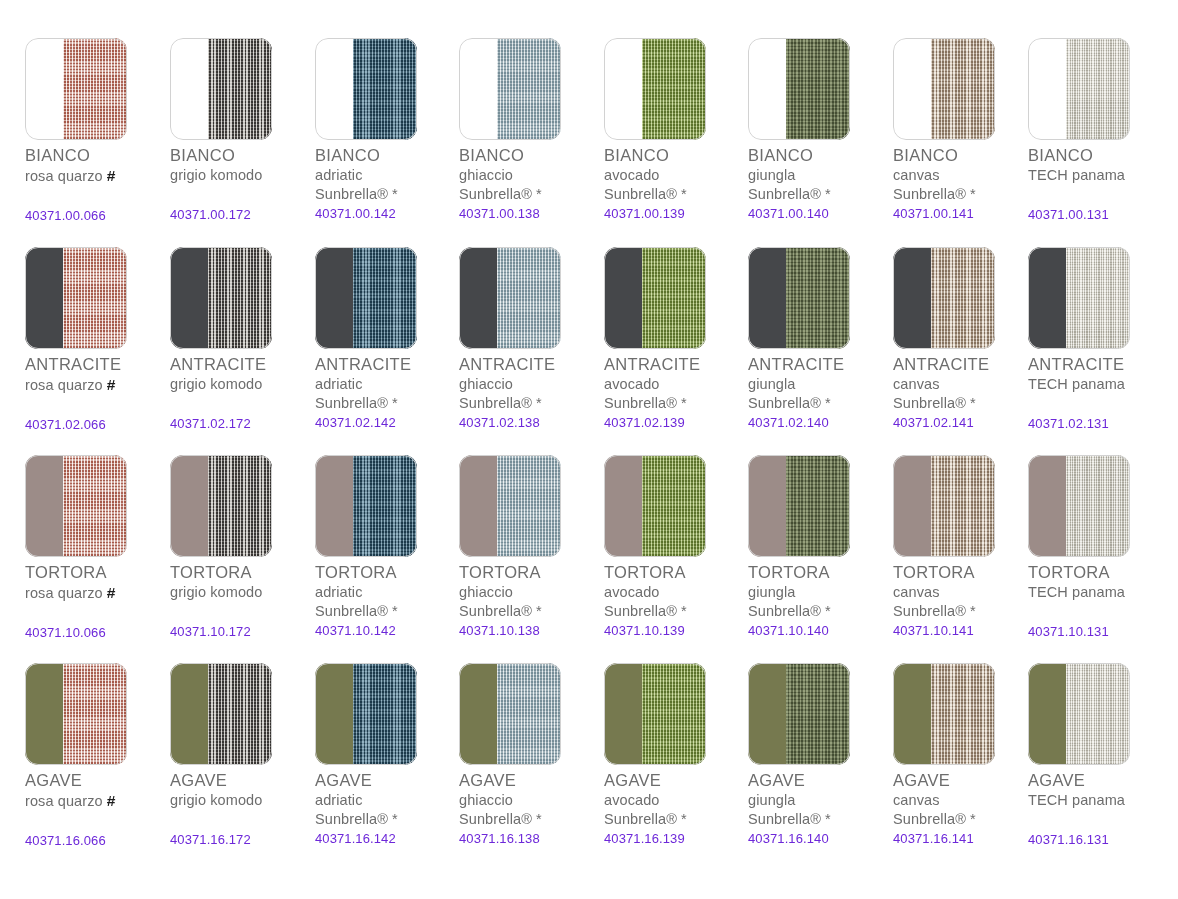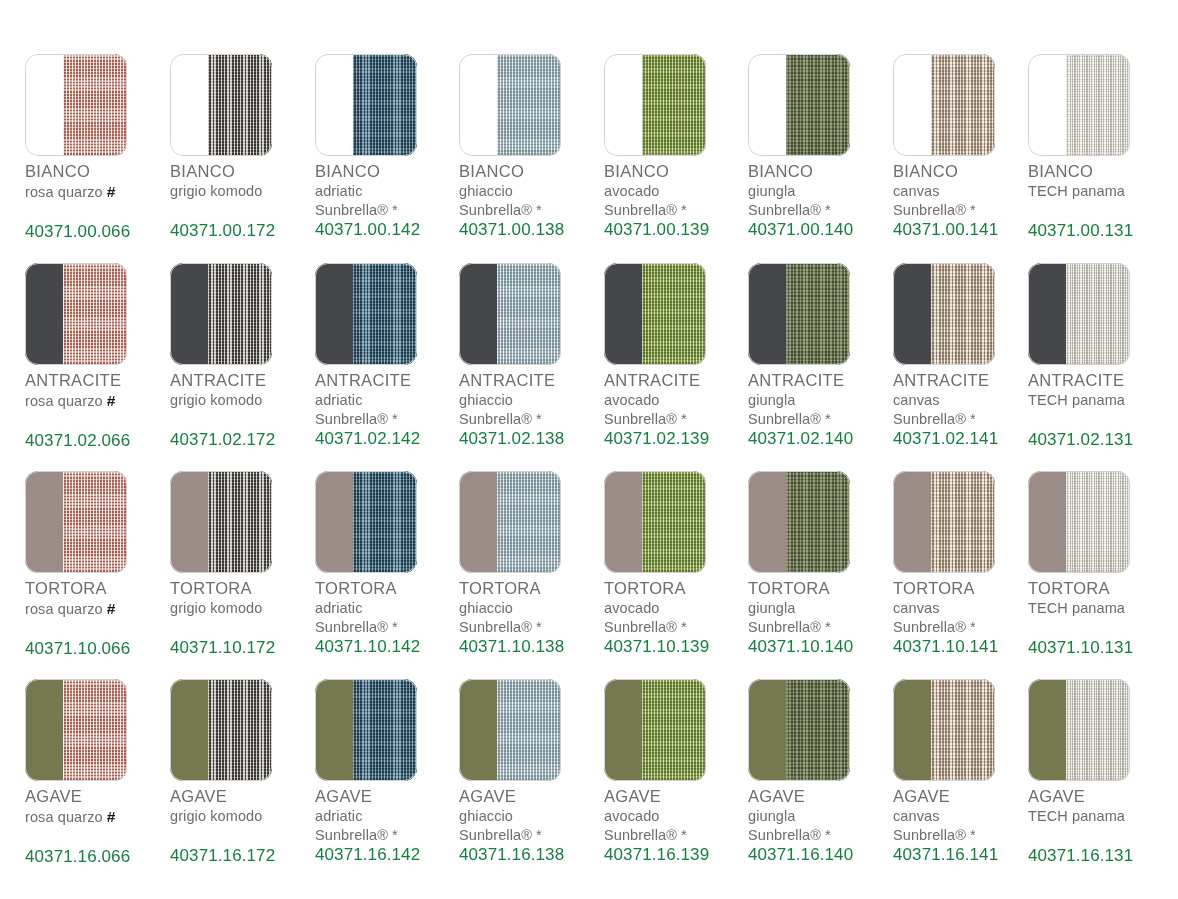--- a/index.html
+++ b/index.html
@@ -29,21 +29,21 @@
     width: 1178px;
     height: 208px;
   }
   .row-0 { top: 30px; }
   .row-1 { top: 239px; }
   .row-2 { top: 447px; }
   .row-3 { top: 655px; }
 
   .cell {
     position: absolute;
-    top: 16px;
+    top: 0;
     width: 145px;
     height: 208px;
   }
 
   .swatch {
     position: absolute;
     left: 0;
     top: 8px;
     width: 102px;
     height: 102px;
@@ -103,24 +103,24 @@
   }
   .lbl-brand {
     font-size: 14.5px;
     line-height: 19px;
     letter-spacing: 0.1px;
     color: #6d6d6d;
     white-space: nowrap;
     min-height: 0;
   }
   .lbl-code {
-    font-size: 17px;
+    font-size: 13px;
     line-height: 19px;
     letter-spacing: 0.1px;
-    color: #15803d;
+    color: #6d28d9;
     white-space: nowrap;
   }
   .code-spacer { height: 20px; }
 
   
   .tex {
     width: 100%;
     height: 100%;
   }
 

